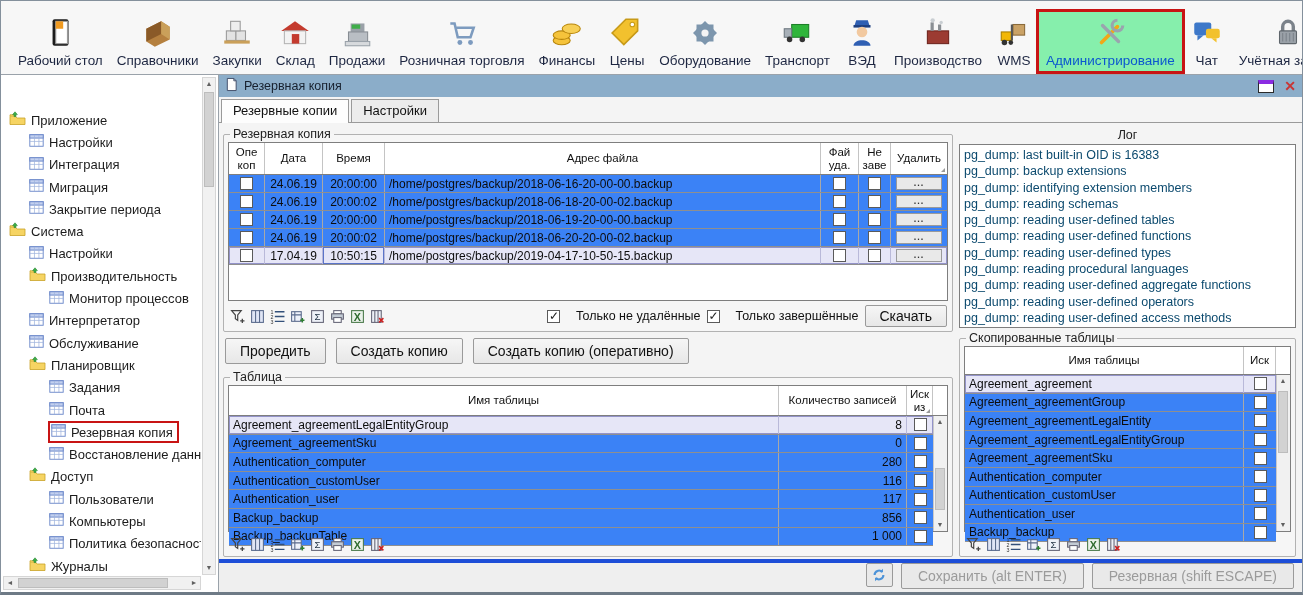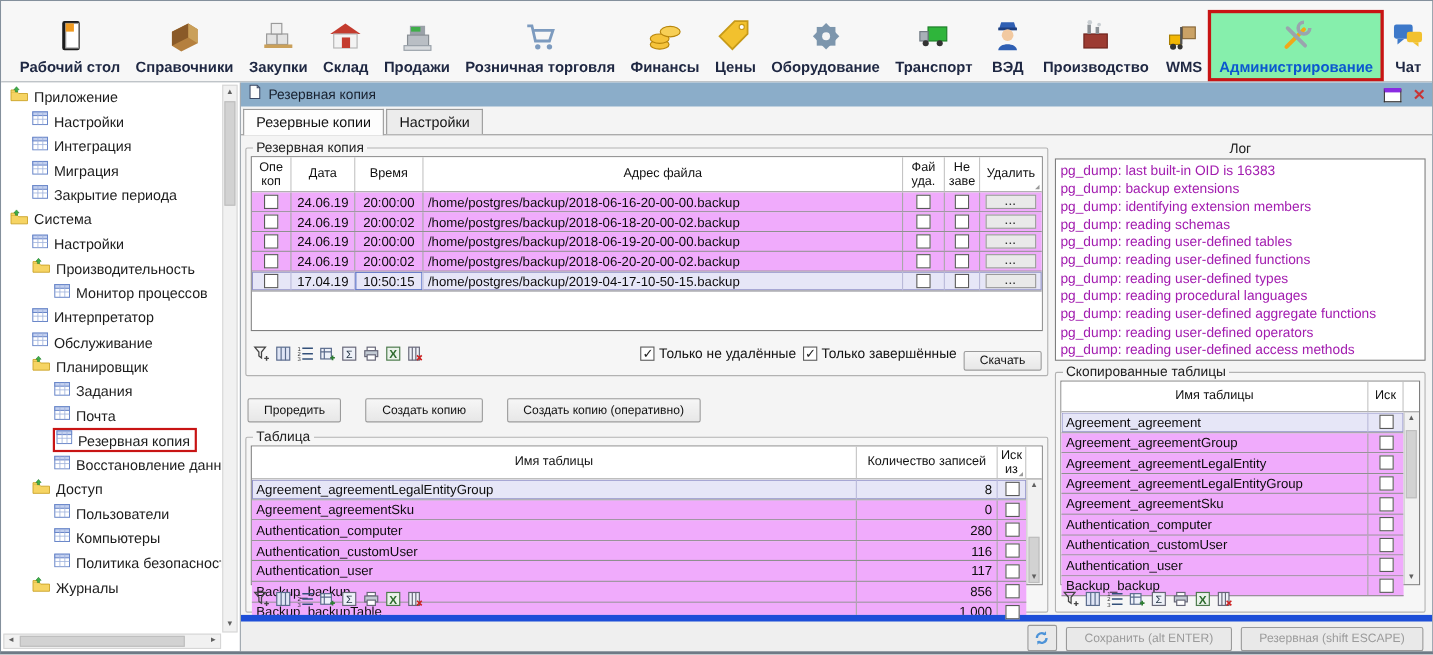--- a/index.html
+++ b/index.html
@@ -2,21 +2,21 @@
 <html><head>
 <meta charset="utf-8">
 <style>
   * { box-sizing: border-box; margin: 0; padding: 0; }
   html,body { background:#d8d8d8; }
   body { font-family:"Liberation Sans", sans-serif; }
   .app { width:1303px; height:595px; background:#f6f6f6; border:1px solid #84909c; border-bottom:3px solid #6e7a86; position:relative; overflow:hidden; display:flex; flex-direction:column; }
 
   
   .toolbar { height:74px; background:#f7f7f7; border-bottom:1px solid #9aa2aa; display:flex; align-items:flex-end; padding:2px 10px 3px 10px; flex:none; overflow:hidden; }
-  .tb-item { display:flex; flex-direction:column; align-items:center; justify-content:flex-end; padding:2px 7px; cursor:default;font-weight:bold; }
+  .tb-item { display:flex; flex-direction:column; align-items:center; justify-content:flex-end; padding:2px 7px; cursor:default; }
   .tb-ico { width:36px; height:38px; display:flex; align-items:center; justify-content:center; }
   .tb-ico svg { width:34px; height:34px; }
   .tb-label { font-size:13.5px; color:#1e2742; white-space:nowrap; line-height:17px; }
   .tb-item.sel { background:#86efac; box-shadow:0 0 0 3px #c81414; }
   .tb-item.sel .tb-label { color:#0b57d0; }
 
   .body { flex:1; display:flex; min-height:0; }
 
   
   .sidebar { width:218px; background:#fff; border-right:1px solid #9aa2aa; position:relative; flex:none; }
@@ -49,21 +49,21 @@
 
   fieldset.group { border:1px solid #b2b2b2; border-radius:2px; padding:1px 4px 3px 4px; background:#f6f6f6; }
   fieldset.group legend { font-size:12.5px; color:#222; padding:0 3px; margin-left:2px; }
 
   
   .gtable { background:#fff; border:1px solid #7e7e7e; }
   .t-head { display:flex; border-bottom:1px solid #7e7e7e; background:#fff; }
   .hcell { font-size:11.5px; color:#111; text-align:center; padding:2px 2px; border-right:1px solid #c4c4c4; display:flex; align-items:center; justify-content:center; line-height:13px; position:relative; }
   .hcell:last-child { border-right:none; }
   .hcell .sort { position:absolute; right:2px; bottom:2px; width:0; height:0; border-left:4px solid transparent; border-bottom:4px solid #9a9a9a; }
-  .t-row { display:flex; border-bottom:1px solid #8f8f8f; background:#f0abfc; height:18px; }
+  .t-row { display:flex; border-bottom:1px solid #8f8f8f; background:#3b82f6; height:18px; }
   .cell { font-size:12px; color:#0d0d0d; border-right:1px solid #a8a8a8; display:flex; align-items:center; overflow:hidden; white-space:nowrap; }
   .cell:last-child { border-right:none; }
   .t-row.sel { background:#e6e6f7; box-shadow:inset 0 0 0 1px #9393c9; }
   .t-row.sel .cell { border-right-color:#b9b9d9; }
   .cell.focus { box-shadow:inset 0 0 0 1px #5b74c9; }
   .ctr { justify-content:center; }
   .rt { justify-content:flex-end; padding-right:4px; }
   .lt { padding-left:4px; }
 
   .cb { width:13px; height:13px; background:#fff; border:1px solid #5a5a5a; display:inline-block; position:relative; flex:none; }
@@ -73,43 +73,43 @@
   .c0{width:36px;flex:none}.c1{width:58px;flex:none}.c2{width:62px;flex:none}.c3{flex:1;min-width:0}.c4{width:38px;flex:none}.c5{width:32px;flex:none}.c6{width:56px;flex:none}
   .bk-head { height:32px; }
   .bk-body { height:125px; background:#fff; }
   .dots-btn { width:46px; height:13px; margin:0 auto; background:#e9e9e9; border:1px solid #9a9a9a; font-size:9px; font-weight:bold; letter-spacing:1px; line-height:9px; color:#333; text-align:center; cursor:default; }
 
   .grid-bar { display:flex; align-items:center; gap:6px; padding:4px 1px 1px 1px; }
   .mini-icons { display:flex; align-items:center; gap:4px; }
   .mi { width:16px; height:16px; display:inline-flex; align-items:center; justify-content:center; }
   .mi svg { width:15px; height:15px; }
   .spacer { flex:1; }
-  .chk { display:inline-flex; align-items:center; gap:4px; font-size:12.5px; color:#111; white-space:nowrap; }
-
-  .btn { font-family:"Liberation Sans",sans-serif; font-size:11px; color:#111; background:linear-gradient(#f6f6f6,#e7e7e7); border:1px solid #9a9a9a; border-radius:2px; padding:3px 12px; cursor:default;margin-top:14px; }
+  .chk { display:inline-flex; align-items:center; gap:16px; font-size:12.5px; color:#111; white-space:nowrap; }
+
+  .btn { font-family:"Liberation Sans",sans-serif; font-size:14px; color:#111; background:linear-gradient(#f6f6f6,#e7e7e7); border:1px solid #9a9a9a; border-radius:2px; padding:3px 12px; cursor:default; }
   .btn.sm { padding:2px 14px; }
-  .action-row { display:flex; gap:22px; padding:6px 2px; }
+  .action-row { display:flex; gap:10px; padding:6px 2px; }
   .action-row .btn { padding:4px 14px; }
 
   
   .tcol-count{width:128px;flex:none} .tcol-x{width:26px;flex:none} .tcol-xh{width:26px;flex:none} .tcol-sp{width:14px;flex:none;border-right:none}
   .tc-head { height:30px; }
   .tbl-wrap { display:flex; min-height:0; }
   .tbl-rows { flex:1; min-width:0; background:#fff; }
   .tbl-rows .t-row { height:18.6px; }
   .vscroll { width:14px; flex:none; background:#f1f1f1; border-left:1px solid #c9c9c9; position:relative; }
 
   
   .log-title { text-align:center; font-size:12.5px; color:#222; padding:1px 0 2px 0; }
   .log-box { background:#fff; border:1px solid #7e7e7e; height:184px; overflow:hidden; padding:2px 4px; }
-  .log-line { font-size:12.5px; color:#a21caf; line-height:16.3px; white-space:nowrap; }
+  .log-line { font-size:12.5px; color:#0c4a6e; line-height:16.3px; white-space:nowrap; }
   .cp-headrow { height:30px; }
   .cpcol-x{width:32px;flex:none}
 
-  .bottombar { height:33px; flex:none; background:#efefef; border-top:6px solid #1d4ed8; display:flex; align-items:flex-end; justify-content:flex-end; gap:8px; padding:0 8px; }
+  .bottombar { height:33px; flex:none; background:#efefef; border-top:4px solid #1d4ed8; display:flex; align-items:flex-start; justify-content:flex-end; gap:8px; padding:0 8px; }
   .iconbtn { width:27px; height:24px; background:#e9e9e9; border:1px solid #9a9a9a; border-radius:2px; display:flex; align-items:center; justify-content:center; }
   .btn.disabled { color:#9b9b9b; background:#e9e9e9; }
   .bottombar .btn { padding:4px 16px; }
 </style>
 </head>
 <body>
 
 <div class="app">
 
   <div class="toolbar">
@@ -286,21 +286,21 @@
             <path d="M11 16v8M14.3 16v8M17.6 16v8M21 16v8" stroke="#7b828a"></path>
           </svg>
         </span>
         <span class="tb-label">Учётная запись</span>
       </div>
     </div>
 
   <div class="body">
     <div class="sidebar">
       <div class="tree">
-          <div class="tree-row" style="padding-left: 5px;">
+          <div class="tree-row" style="padding-left: 5px; margin-top: 32px;">
             <span class="ti">
               <span><svg width="17" height="15" viewBox="0 0 17 15">
                   <path d="M1 5.5h5.5L8 7h8v6.5H1Z" fill="#f6d463" stroke="#c9a227" stroke-width="0.8"></path>
                   <path d="M1 5.5V3.8h4.7l1.2 1.7" fill="#f6d463" stroke="#c9a227" stroke-width="0.8"></path>
                   <path d="M3.6 3.6 6 .8l2.4 2.8H7v2H5V3.6Z" fill="#3fae49" stroke="#1d7f28" stroke-width="0.5"></path>
                 </svg></span>
               <span class="lbl">Приложение</span>
             </span>
           </div>
           <div class="tree-row" style="padding-left: 25px;">

